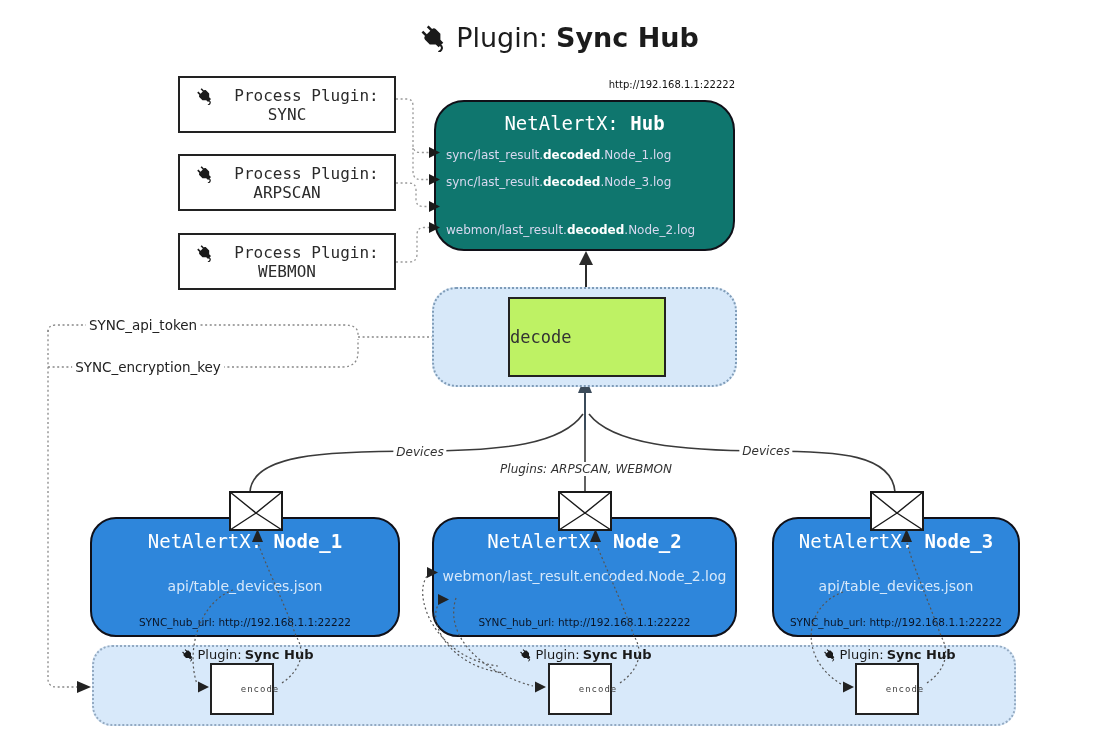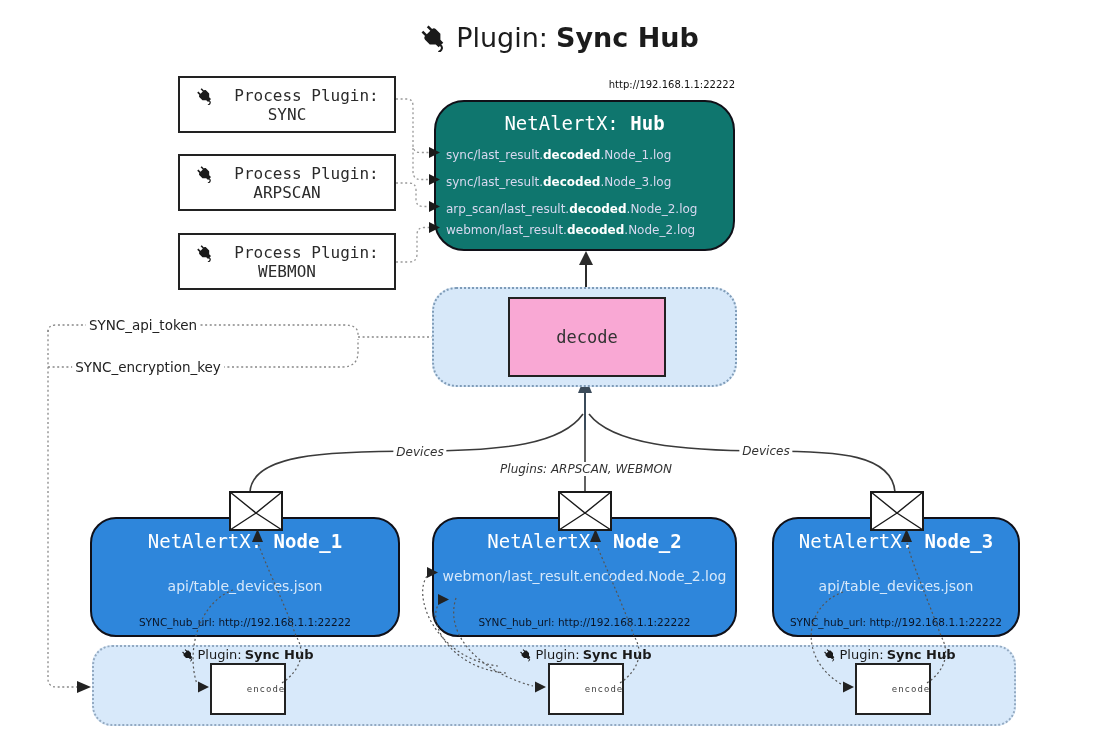--- a/index.html
+++ b/index.html
@@ -30,22 +30,22 @@
   .hub-title{position:absolute;left:0;top:10px;width:100%;text-align:center;color:#fff;
              font-family:"DejaVu Sans Mono",monospace;font-size:19px;}
   .hub-title b,.node-title b{font-weight:bold;}
   .hub-log{position:absolute;left:10px;right:4px;height:20px;line-height:20px;font-size:12px;
            color:#d8d8f0;white-space:nowrap;}
   .hub-log b{color:#ffffff;font-weight:bold;}
 
   
   .decode-panel{left:432px;top:287px;width:305px;height:100px;background:#d7e8f9;
                 border:2px dotted #7f9cb8;border-radius:24px;box-sizing:border-box;}
-  .decode-box{left:508px;top:297px;width:158px;height:80px;background:#f9a8d4;border:2px solid #222;
-              box-sizing:border-box;display:flex;align-items:center;justify-content:center;
+  .decode-box{left:508px;top:297px;width:158px;height:80px;background:#bef264;border:2px solid #222;
+              box-sizing:border-box;display:flex;align-items:center;justify-content:flex-start;
               font-family:"DejaVu Sans Mono",monospace;font-size:17px;color:#333;}
 
   
   .line-label{transform:translate(-50%,-50%);background:#fff;padding:0 3px;white-space:nowrap;}
   .key-label{font-size:13.5px;color:#222;}
   .edge-label{font-size:12px;color:#333;font-style:italic;}
 
   
   .node-box{top:517px;height:120px;background:#2e86db;border:2px solid #101018;border-radius:26px;
             box-sizing:border-box;}
@@ -53,21 +53,21 @@
               font-family:"DejaVu Sans Mono",monospace;font-size:19px;white-space:nowrap;}
   .node-files{position:absolute;left:4px;right:4px;top:44px;text-align:center;font-size:14px;
               line-height:27px;color:#d6e8fa;white-space:nowrap;}
   .node-files.single{top:54px;}
   .node-url{position:absolute;left:0;bottom:7px;width:100%;text-align:center;font-size:10.5px;
             color:#0b1526;}
 
   
   .band{left:92px;top:645px;width:924px;height:81px;background:#d8e9fa;border:2px dotted #93aac2;
         border-radius:20px;box-sizing:border-box;}
-  .encode-box{top:663px;width:76px;height:52px;background:#fff;border:2px solid #222;
+  .encode-box{top:663px;width:64px;height:52px;background:#fff;border:2px solid #222;
               box-sizing:border-box;display:flex;align-items:center;justify-content:center;
               font-family:"DejaVu Sans Mono",monospace;font-size:9px;letter-spacing:1px;color:#444;padding-left:36px;}
   .enc-label{transform:translate(-50%,-50%);display:flex;align-items:center;gap:3px;
              font-size:13px;color:#1a1a1a;white-space:nowrap;}
   .enc-label b{font-weight:bold;}
 </style>
 </head>
 <body>
 
 <svg width="0" height="0" style="position:absolute">
@@ -143,21 +143,20 @@
       <span>Process Plugin:</span>
     </div>
     <div>WEBMON</div>
   </div>
 
   <div class="abs hub-url z10">http://192.168.1.1:22222</div>
   <div class="abs hub-box z10">
     <div class="hub-title"><span>NetAlertX: </span><b>Hub</b></div>
     <div class="hub-log" style="top:43px"><span>sync/last_result.</span><b>decoded</b><span>.Node_1.log</span></div>
     <div class="hub-log" style="top:70px"><span>sync/last_result.</span><b>decoded</b><span>.Node_3.log</span></div>
-    <div class="hub-log" style="top:97px"><span>arp_scan/last_result.</span><b>decoded</b><span>.Node_2.log</span></div>
     <div class="hub-log" style="top:118px"><span>webmon/last_result.</span><b>decoded</b><span>.Node_2.log</span></div>
   </div>
 
   <div class="abs decode-panel z10"></div>
   <div class="abs decode-box z10">
       <span>decode</span>
     </div>
 
   <span class="abs line-label key-label z20" style="left:143px;top:325px">SYNC_api_token</span>
   <span class="abs line-label key-label z20" style="left:148px;top:367px">SYNC_encryption_key</span>

